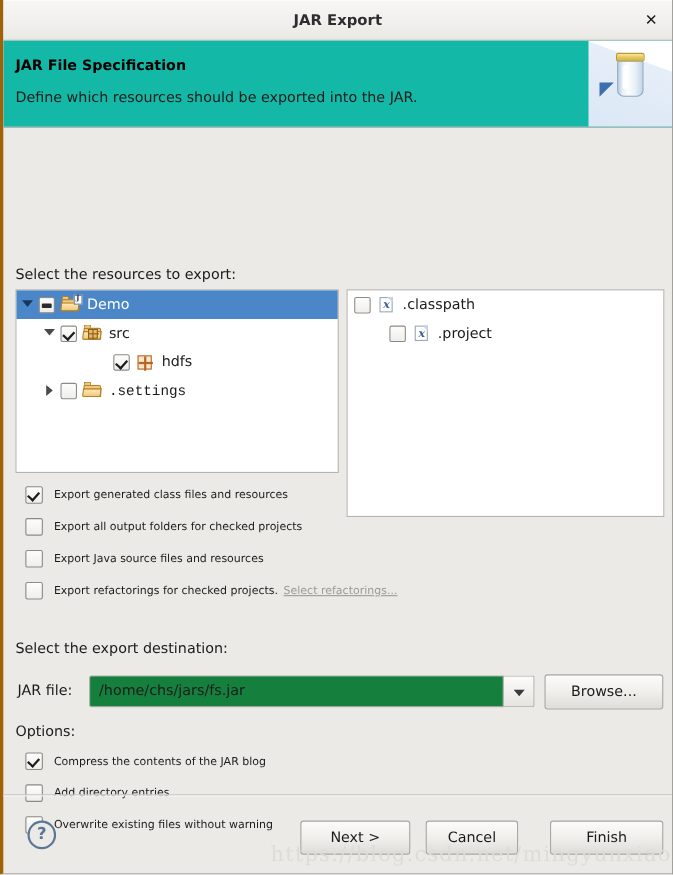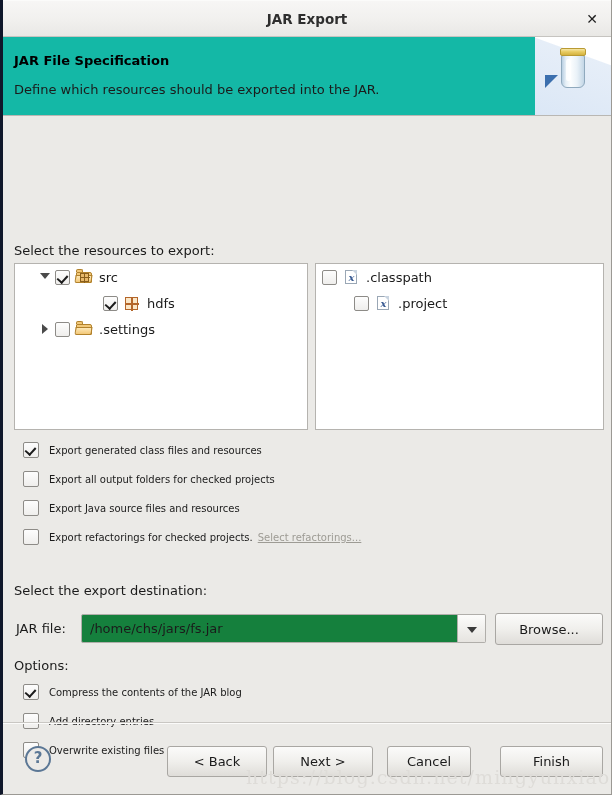--- a/index.html
+++ b/index.html
@@ -8,21 +8,21 @@
     margin: 0; padding: 0;
     width: 612px; height: 795px;
     font-family: "DejaVu Sans", "Liberation Sans", sans-serif;
     background: #ffffff;
     overflow: hidden;
   }
   #window {
     position: relative;
     width: 612px; height: 795px;
     background: #ebeae7;
-    border-left: 3px solid #0f172a;
+    border-left: 3px solid #a16207;
     border-right: 1px solid #9b9994;
     border-bottom: 1px solid #9b9994;
     overflow: hidden;
   }
 
   
   #titlebar {
     position: relative;
     height: 37px;
     background: linear-gradient(to bottom, #f7f6f5 0%, #f1f0ee 55%, #e9e8e5 100%);
@@ -122,21 +122,21 @@
     color: #1b1b1b;
   }
 
   
   .panel {
     position: absolute;
     background: #ffffff;
     border: 1px solid #b5b3af;
   }
   #tree-left  { left: 11px;  top: 147px; width: 294px; height: 167px; }
-  #tree-right { left: 312px; top: 147px; width: 289px; height: 167px; }
+  #tree-right { left: 312px; top: 147px; width: 289px; height: 207px; }
 
   .tree-row {
     position: relative;
     height: 26px;
     display: flex;
     align-items: center;
     font-size: 13px;
     color: #1b1b1b;
     cursor: default;
   }
@@ -446,20 +446,33 @@
       <div class="jar-lid"></div>
     </div>
   </div>
 
   <div id="body">
 
     <div class="section-label" style="left:11px; top:127px;">Select the resources to export:</div>
 
     <div class="panel" id="tree-left">
 
+      <div class="tree-row selected">
+        <div class="twisty open on-sel">
+            <i></i>
+          </div>
+        <div class="cbx grayed"></div>
+        <div class="ico">
+          <div class="folder-tab"></div>
+          <div class="folder-back"></div>
+          <div class="folder-front"></div>
+          <div class="badge-j"></div>
+        </div>
+        <div class="tree-label">Demo</div>
+      </div>
 
       <div class="tree-row" style="padding-left:20px;">
         <div class="twisty open">
             <i></i>
           </div>
         <div class="cbx checked"></div>
         <div class="ico">
           <div class="folder-tab"></div>
           <div class="folder-back"></div>
           <div class="folder-front"></div>
@@ -469,21 +482,21 @@
       </div>
 
       <div class="tree-row" style="padding-left:88px;">
         <div class="cbx checked"></div>
         <div class="ico">
           <div class="pkg-grid"></div>
         </div>
         <div class="tree-label">hdfs</div>
       </div>
 
-      <div class="tree-row" style="padding-left:20px;">
+      <div class="tree-row" style="padding-left:20px;font-family:Liberation Mono, monospace;">
         <div class="twisty closed">
             <i></i>
           </div>
         <div class="cbx"></div>
         <div class="ico">
           <div class="folder-tab"></div>
           <div class="folder-back"></div>
           <div class="folder-front"></div>
         </div>
         <div class="tree-label">.settings</div>
@@ -553,20 +566,19 @@
 
     <div class="opt-row" style="top:626px;">
       <div class="cbx"></div>
       <div class="opt-label">Overwrite existing files without warning</div>
     </div>
 
   </div>
 
   <div id="footer-sep"></div>
   <div id="help-icon"></div>
-  <button class="btn" id="back-btn">&lt; Back</button>
   <button class="btn" id="next-btn">Next &gt;</button>
   <button class="btn" id="cancel-btn">Cancel</button>
   <button class="btn" id="finish-btn">Finish</button>
 
   <div id="watermark">https://blog.csdn.net/mingyunxiaohai</div>
 
 </div>
 
 </body></html>

